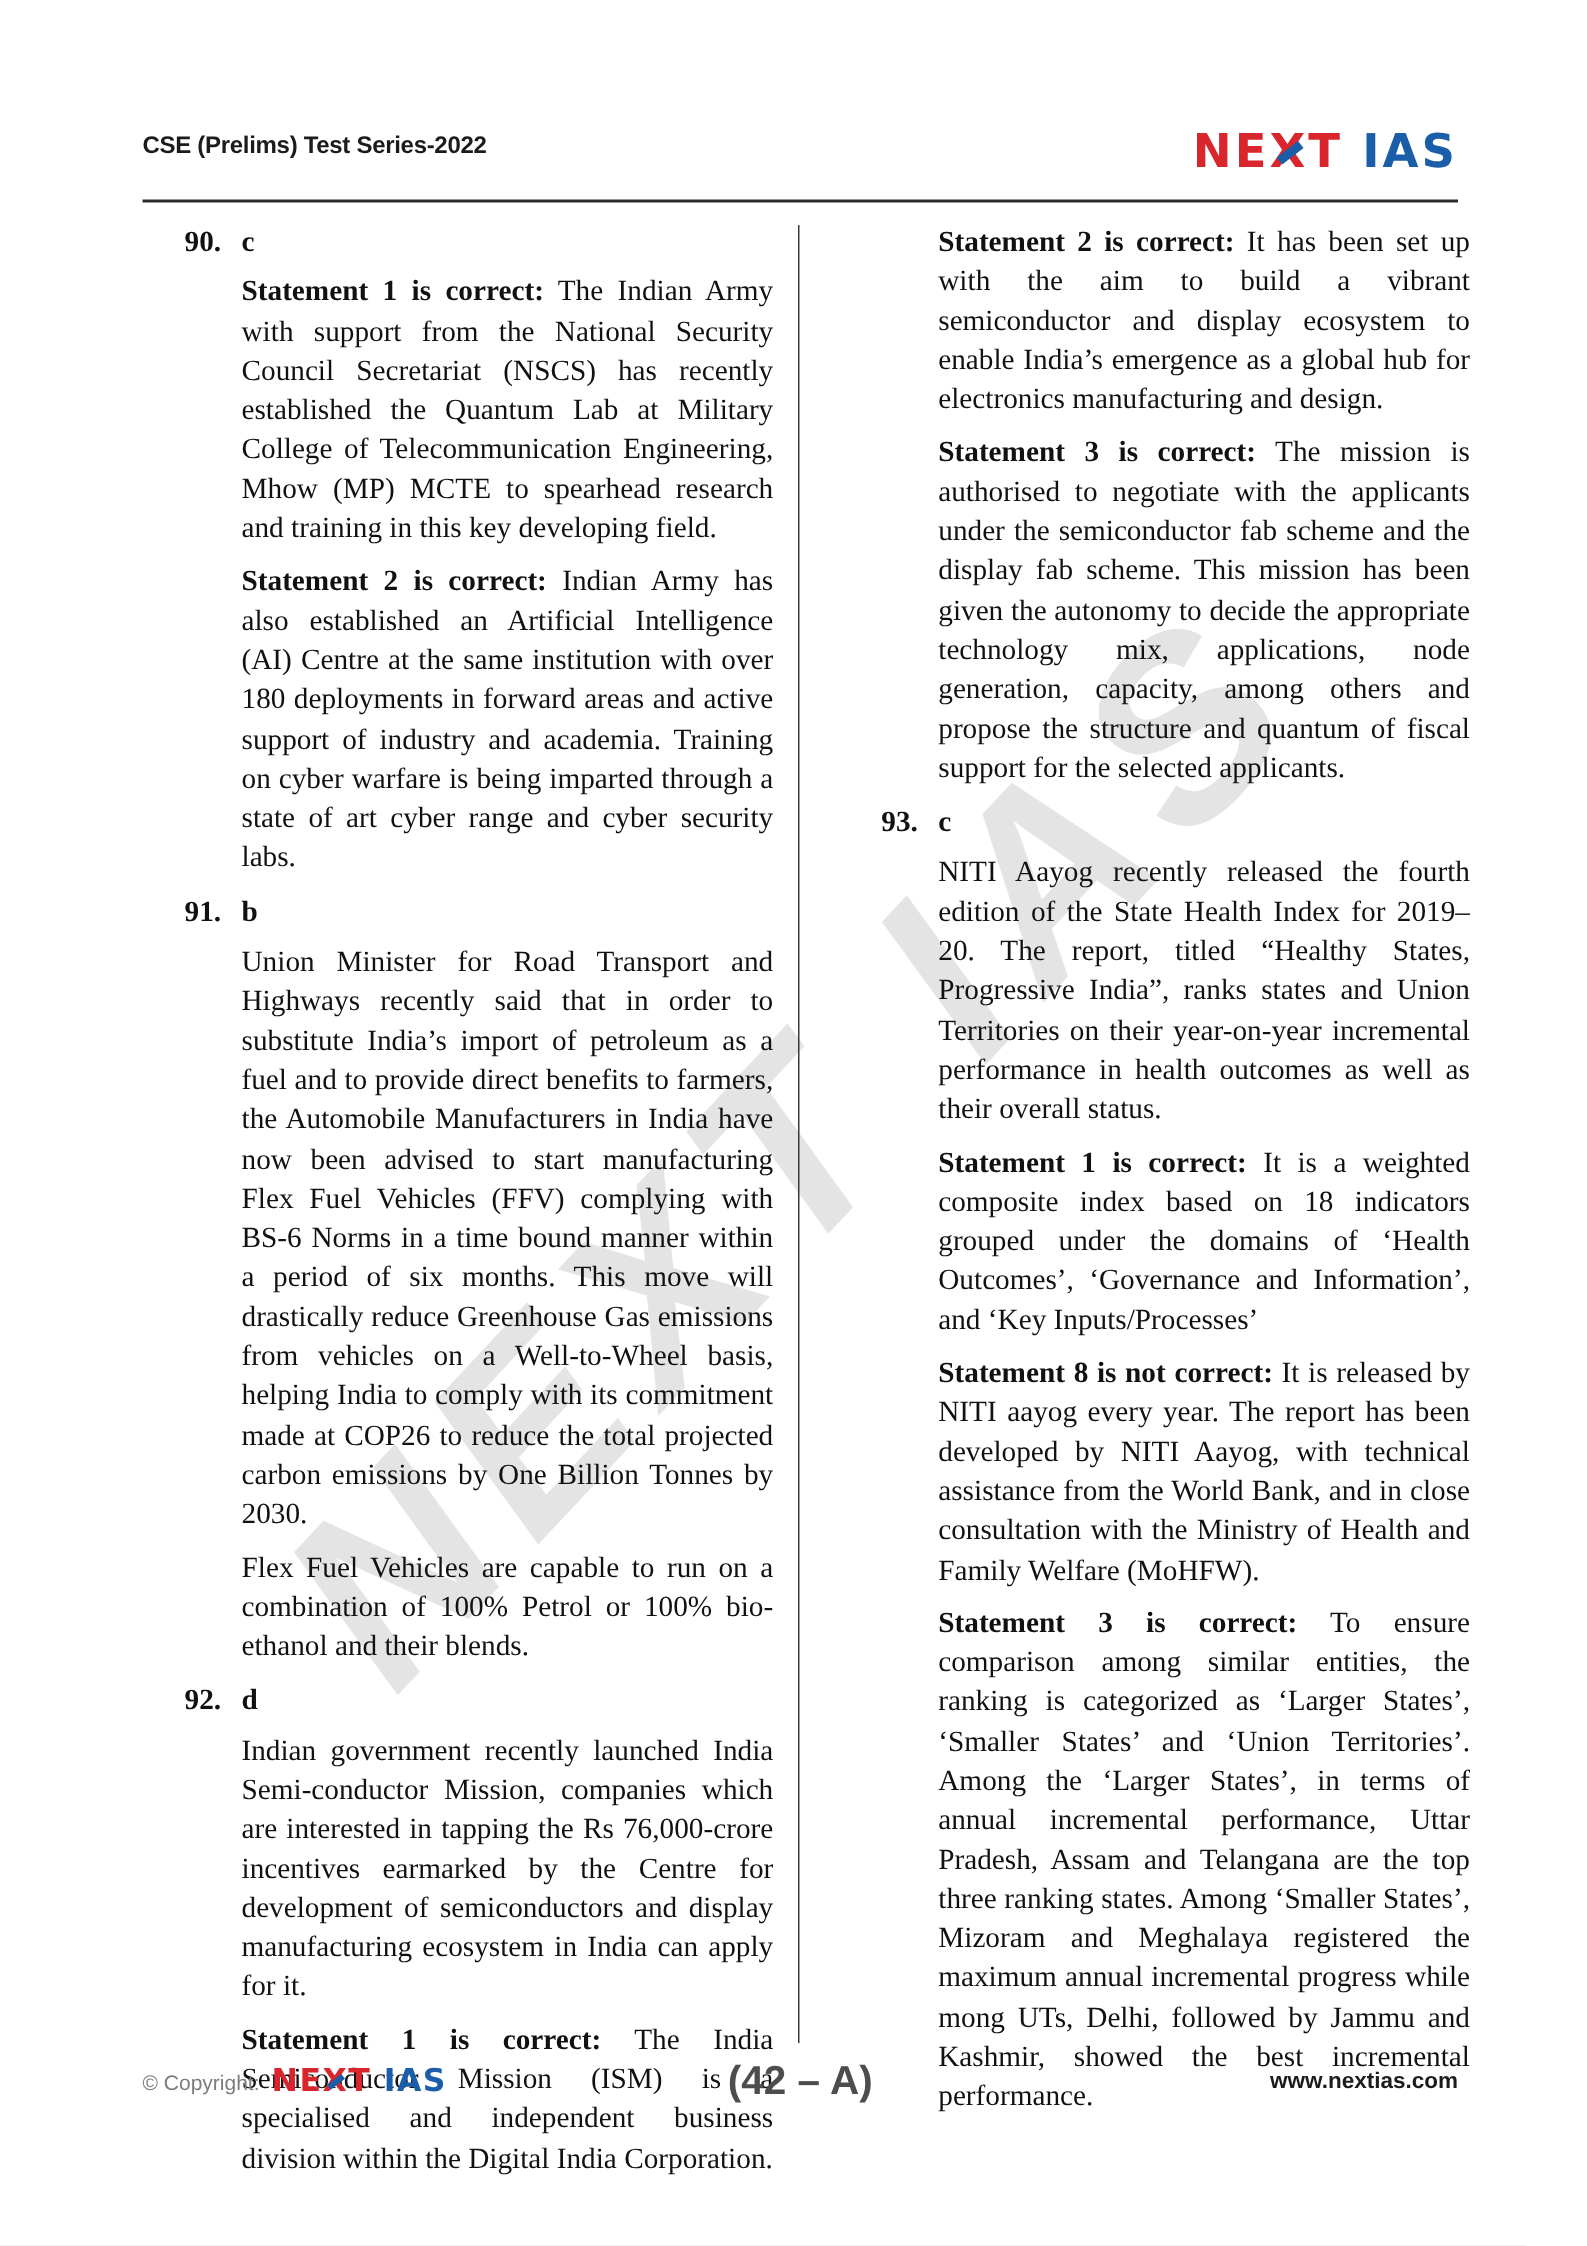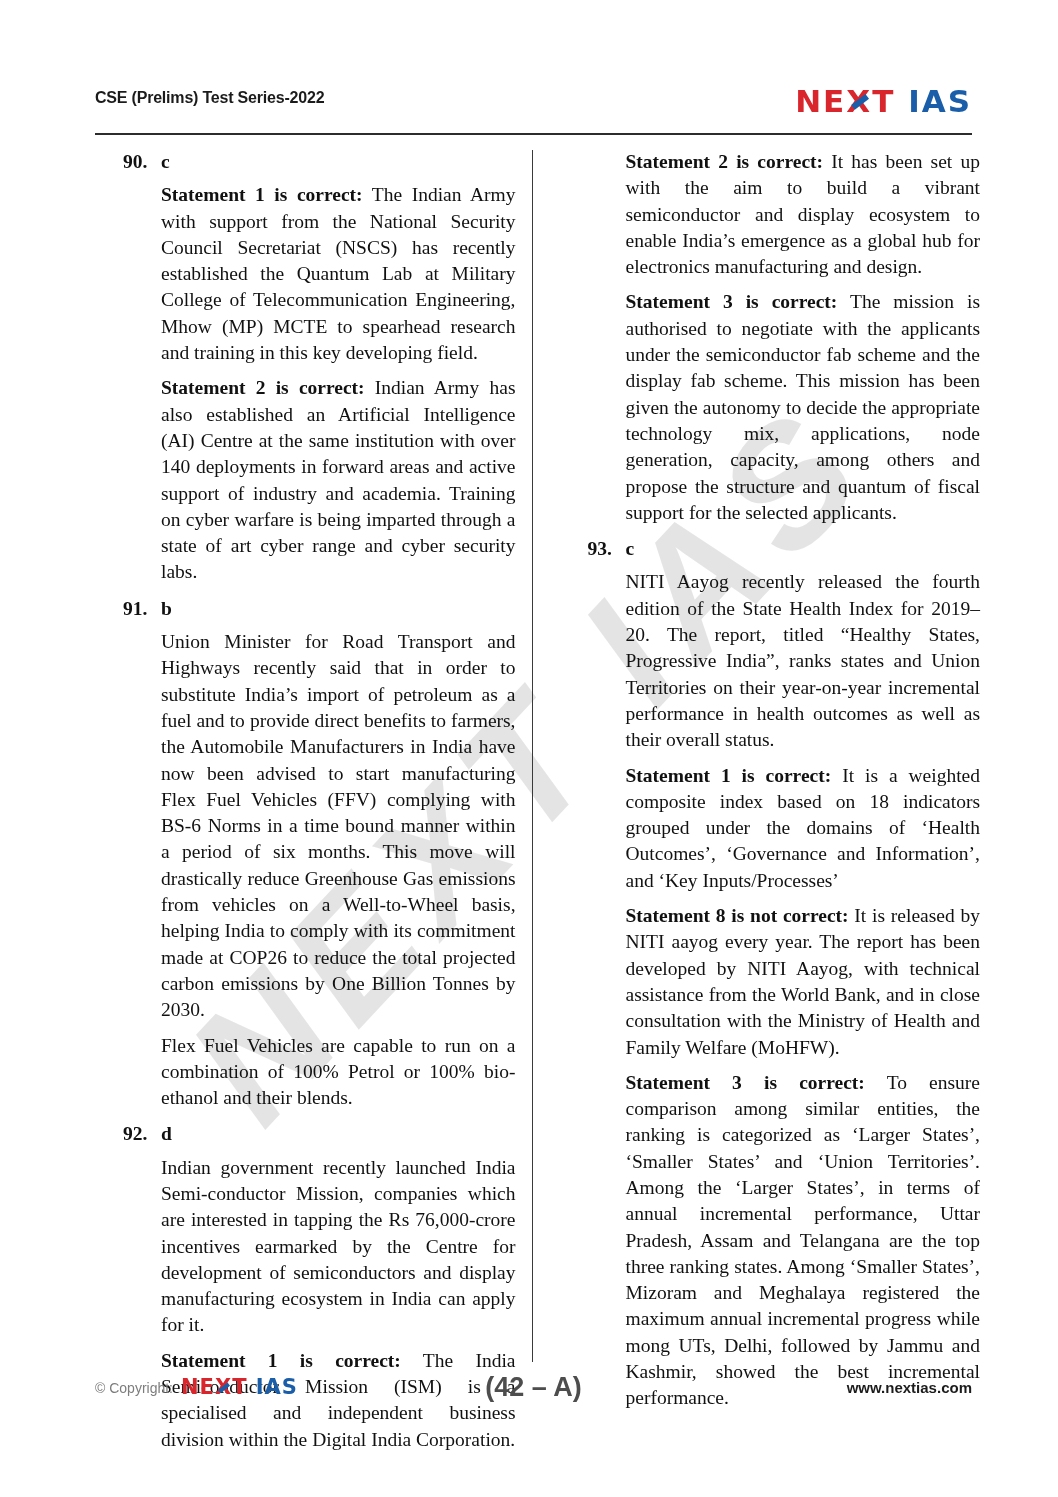--- a/index.html
+++ b/index.html
@@ -115,21 +115,21 @@
     <div class="brand-logo"><span class="brand-red">N</span><span class="brand-red">E</span><span class="brand-x">X</span><span class="brand-red">T</span><span>&nbsp;</span><span class="brand-blue">IAS</span></div>
   </div>
   <div class="header-rule"></div>
 
   <div class="content">
     <div class="column">
         <div class="answer-block">
           <span class="answer-num">90.</span>
           <div class="answer-head">c</div>
           <p class="para"><b>Statement 1 is correct:</b><span> The Indian Army with support from the National Security Council Secretariat (NSCS) has recently established the Quantum Lab at Military College of Telecommunication Engineering, Mhow (MP) MCTE to spearhead research and training in this key developing field.</span></p>
-          <p class="para"><b>Statement 2 is correct:</b><span> Indian Army has also established an Artificial Intelligence (AI) Centre at the same institution with over 140 deployments in forward areas and active support of industry and academia. Training on cyber warfare is being imparted through a state of art cyber range and cyber security labs.</span></p>
+          <p class="para"><b>Statement 2 is correct:</b><span> Indian Army has also established an Artificial Intelligence (AI) Centre at the same institution with over 180 deployments in forward areas and active support of industry and academia. Training on cyber warfare is being imparted through a state of art cyber range and cyber security labs.</span></p>
         </div>
         <div class="answer-block">
           <span class="answer-num">91.</span>
           <div class="answer-head">b</div>
           <p class="para"><span>Union Minister for Road Transport and Highways recently said that in order to substitute India’s import of petroleum as a fuel and to provide direct benefits to farmers, the Automobile Manufacturers in India have now been advised to start manufacturing Flex Fuel Vehicles (FFV) complying with BS-6 Norms in a time bound manner within a period of six months. This move will drastically reduce Greenhouse Gas emissions from vehicles on a Well-to-Wheel basis, helping India to comply with its commitment made at COP26 to reduce the total projected carbon emissions by One Billion Tonnes by 2030.</span></p>
           <p class="para"><span>Flex Fuel Vehicles are capable to run on a combination of 100% Petrol or 100% bio-ethanol and their blends.</span></p>
         </div>
         <div class="answer-block">
           <span class="answer-num">92.</span>
           <div class="answer-head">d</div>

